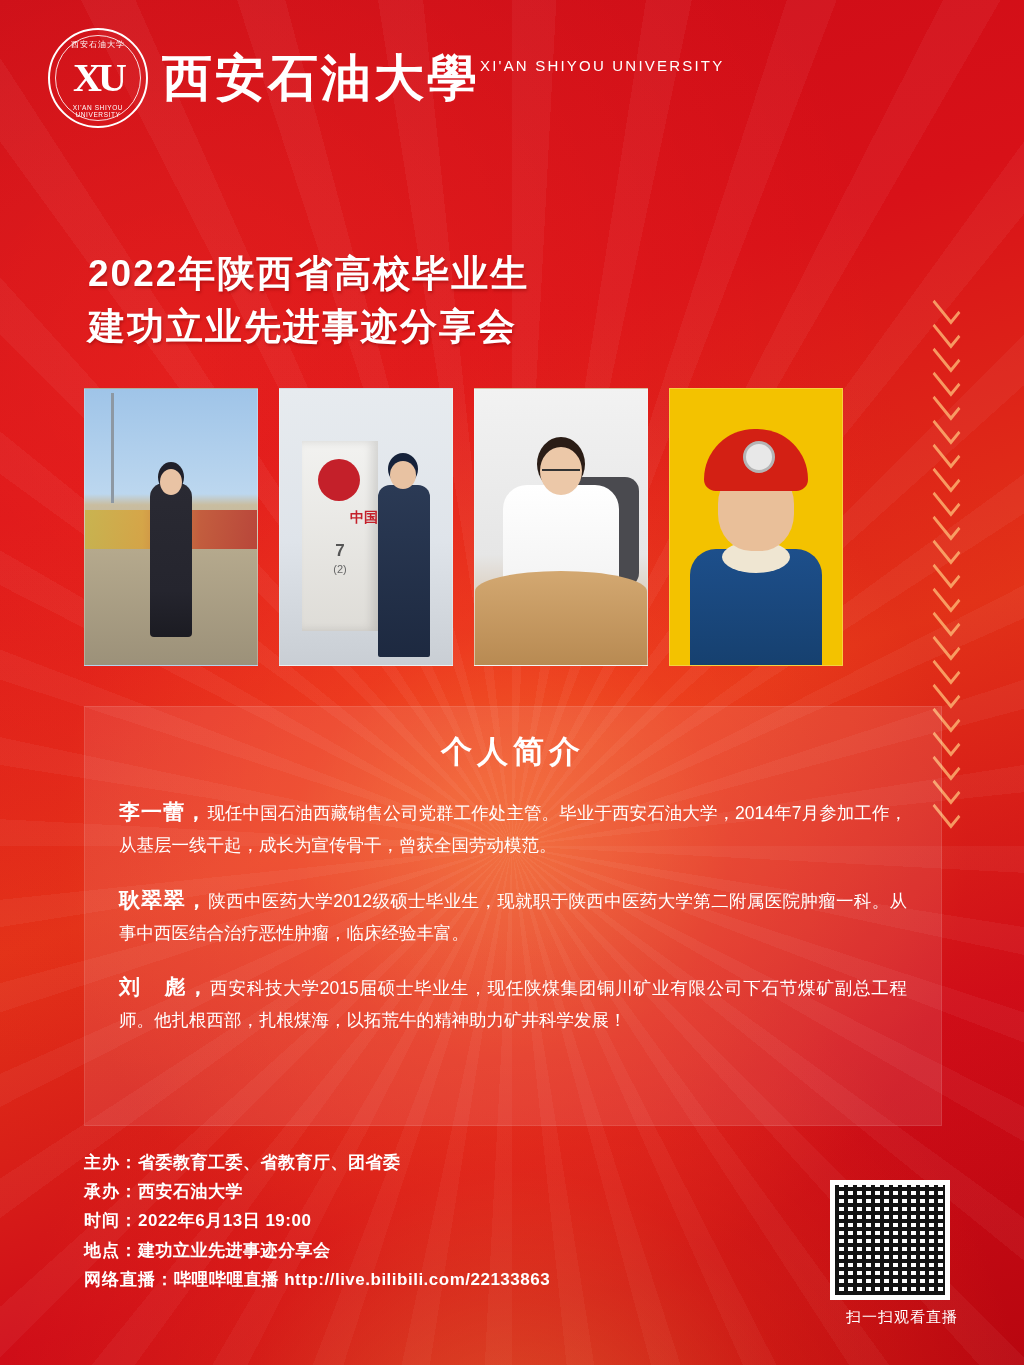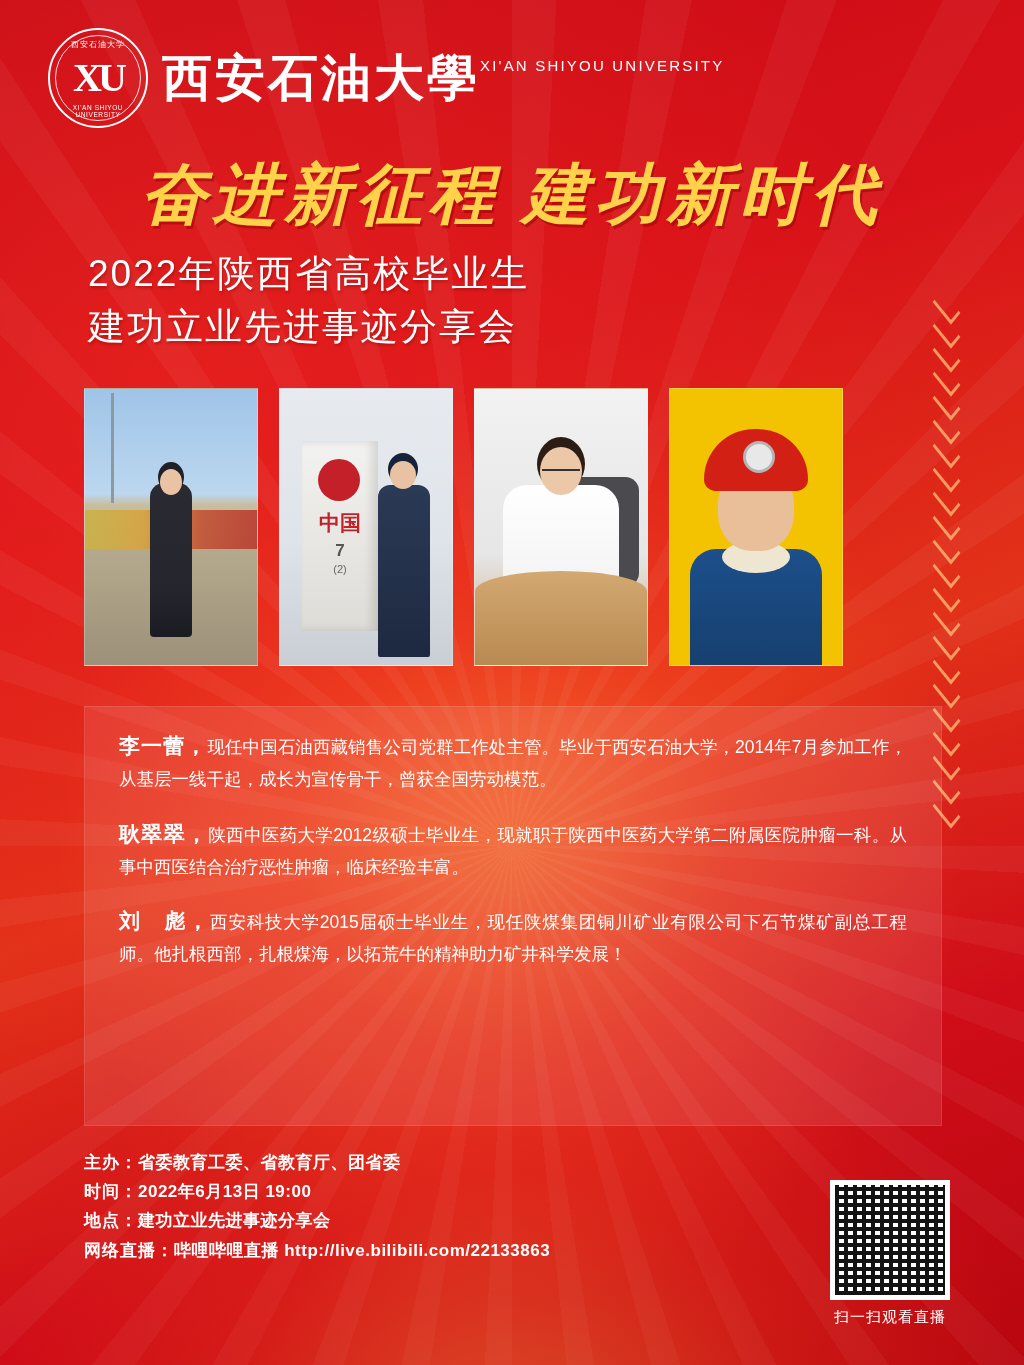--- a/index.html
+++ b/index.html
@@ -132,21 +132,21 @@
 
   
   .titles {
     position: absolute;
     left: 88px;
     top: 248px;
   }
   .title-line {
     color: #ffffff;
     font-size: 37px;
-    font-weight: normal;
+    font-weight: bold;
     letter-spacing: 2px;
     line-height: 1.42;
     text-shadow: 1px 2px 3px rgba(120,0,0,0.4);
   }
 
   
   .chevrons {
     position: absolute;
     right: 58px;
     top: 300px;
@@ -226,21 +226,21 @@
     background: linear-gradient(#f2f2f0,#dedcd7);
     box-shadow: inset -6px 0 10px rgba(0,0,0,0.12);
   }
   .p2 .emblem {
     position: absolute; left: 38px; top: 70px;
     width: 42px; height: 42px; border-radius: 50%;
     background: #c4202a;
   }
   .p2 .cn {
     position: absolute; left: 22px; top: 120px; width: 76px;
-    text-align: center; color: #c4202a; font-size: 21px; font-weight: bold;
+    text-align: right; color: #c4202a; font-size: 14px; font-weight: bold;
     font-family: "Liberation Serif", serif;
   }
   .p2 .num {
     position: absolute; left: 22px; top: 152px; width: 76px;
     text-align: center; color: #555; font-size: 17px; font-weight: bold;
   }
   .p2 .num2 {
     position: absolute; left: 22px; top: 174px; width: 76px;
     text-align: center; color: #666; font-size: 11px;
   }
@@ -363,21 +363,21 @@
     white-space: nowrap;
   }
   .foot-line .lbl { letter-spacing: 1px; }
 
   
   .qr-wrap {
     position: absolute;
     right: 66px;
     top: 1180px;
     width: 136px;
-    text-align: center;
+    text-align: right;
   }
   .qr {
     width: 120px;
     height: 120px;
     margin: 0 auto;
     background: #ffffff;
     padding: 5px;
     box-sizing: border-box;
   }
   .qr-inner {
@@ -410,21 +410,20 @@
       <div class="seal-top">西安石油大学</div>
       <div class="mono">XU</div>
       <div class="seal-bottom">XI'AN SHIYOU UNIVERSITY</div>
     </div>
     <div class="logo-text">
       <div class="logo-cn">西安石油大學</div>
       <div class="logo-en">XI'AN SHIYOU UNIVERSITY</div>
     </div>
   </div>
 
-  <div class="slogan">奋进新征程 建功新时代</div>
 
   <div class="titles">
     <div class="title-line">2022年陕西省高校毕业生</div>
     <div class="title-line">建功立业先进事迹分享会</div>
   </div>
 
   <div class="chevrons">
     <div class="chev"></div>
     <div class="chev"></div>
     <div class="chev"></div>
@@ -476,38 +475,42 @@
     <div class="photo p4">
       <div class="body"></div>
       <div class="collar"></div>
       <div class="fhead"></div>
       <div class="helmet"></div>
       <div class="lamp"></div>
     </div>
   </div>
 
   <div class="bio-panel">
+    <div class="bio-title">个人简介</div>
     <div class="bio-list">
       <div class="bio-item">
         <span class="bio-name">李一蕾，</span><span>现任中国石油西藏销售公司党群工作处主管。毕业于西安石油大学，2014年7月参加工作，从基层一线干起，成长为宣传骨干，曾获全国劳动模范。</span>
       </div>
       <div class="bio-item">
         <span class="bio-name">耿翠翠，</span><span>陕西中医药大学2012级硕士毕业生，现就职于陕西中医药大学第二附属医院肿瘤一科。从事中西医结合治疗恶性肿瘤，临床经验丰富。</span>
       </div>
       <div class="bio-item">
         <span class="bio-name">刘　彪，</span><span>西安科技大学2015届硕士毕业生，现任陕煤集团铜川矿业有限公司下石节煤矿副总工程师。他扎根西部，扎根煤海，以拓荒牛的精神助力矿井科学发展！</span>
       </div>
     </div>
   </div>
 
   <div class="footer">
     <div class="foot-line">
       <span class="lbl">主办：</span><span>省委教育工委、省教育厅、团省委</span>
     </div>
     <div class="foot-line">
+      <span class="lbl">承办：</span><span>西安石油大学</span>
+    </div>
+    <div class="foot-line">
       <span class="lbl">时间：</span><span>2022年6月13日  19:00</span>
     </div>
     <div class="foot-line">
       <span class="lbl">地点：</span><span>建功立业先进事迹分享会</span>
     </div>
     <div class="foot-line">
       <span class="lbl">网络直播：</span><span>哔哩哔哩直播 http://live.bilibili.com/22133863</span>
     </div>
   </div>
 

